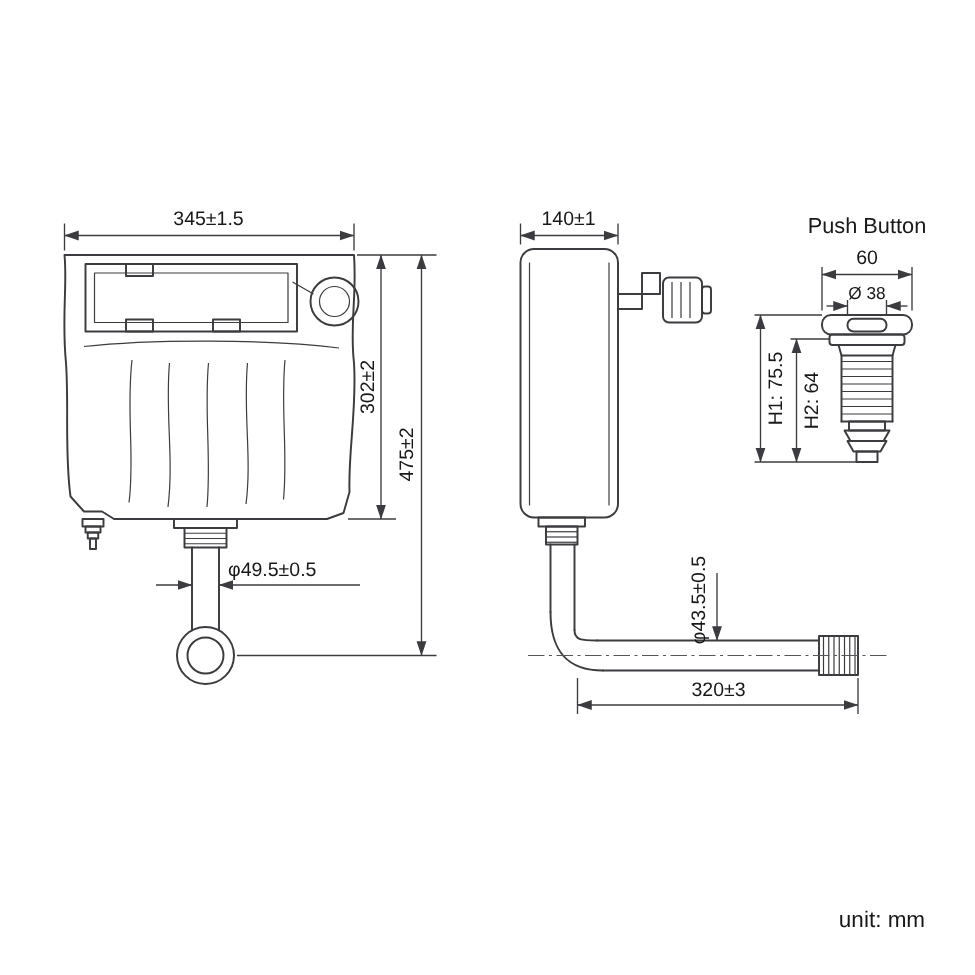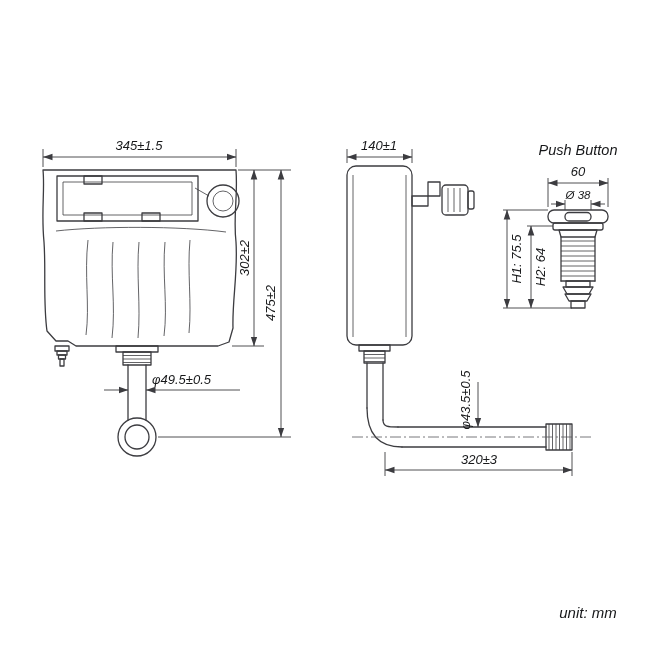--- a/index.html
+++ b/index.html
@@ -1,17 +1,17 @@
 <!DOCTYPE html>
 <html><head>
 <meta charset="utf-8">
 <style>
   html,body{margin:0;padding:0;background:#ffffff;}
   .sheet{position:relative;width:650px;height:650px;background:#ffffff;overflow:hidden;
-         font-family:"Liberation Sans",sans-serif;font-style:italic;}
+         font-family:"Liberation Sans",sans-serif;}
   svg{display:block;}
   svg text{fill:#17181a;font-family:"Liberation Sans",sans-serif;font-size:13px;}
   text.t14{font-size:14.5px;}
   text.t15{font-size:15px;}
   text.t11{font-size:11.5px;}
   .obj{fill:none;stroke:#3c3c40;stroke-width:1.3;stroke-linejoin:round;stroke-linecap:round;}
   .thin{fill:none;stroke:#3c3c40;stroke-width:0.8;stroke-linejoin:round;}
   .dim{fill:none;stroke:#3c3c40;stroke-width:0.9;}
   .cl{fill:none;stroke:#55565a;stroke-width:0.8;stroke-dasharray:11 3 2 3;}
 </style>

